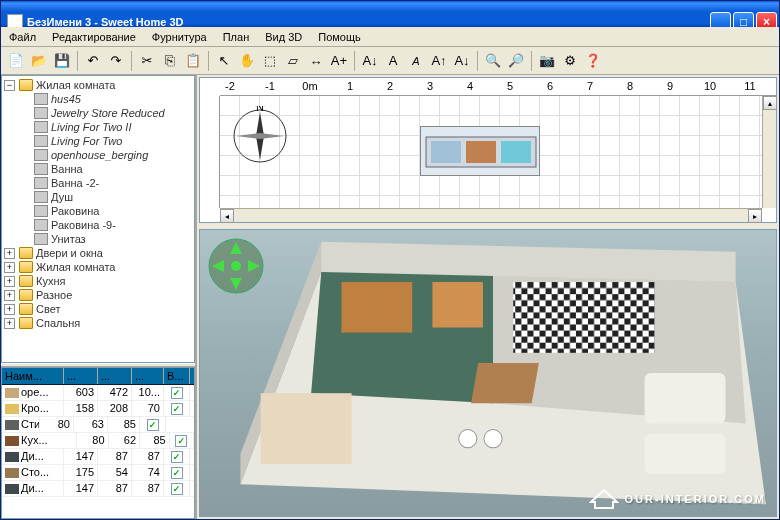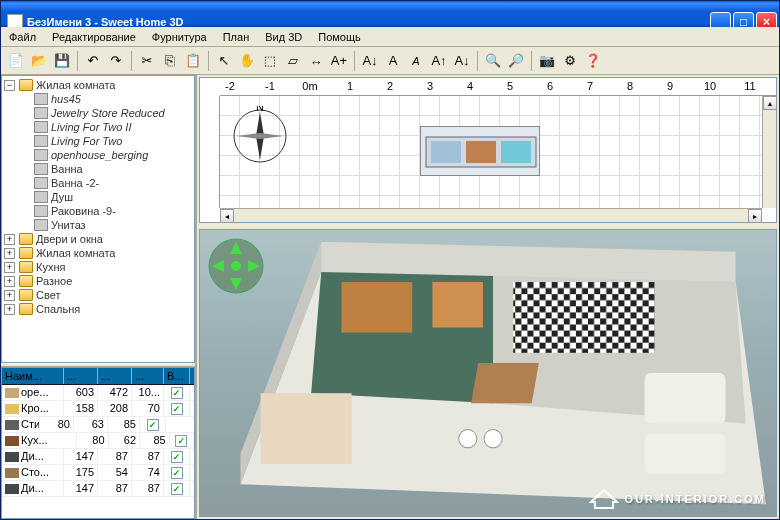--- a/index.html
+++ b/index.html
@@ -160,20 +160,25 @@
               <span class="tree-label norm">Ванна -2-</span>
             </div>
             <div class="tree-node">
               <span class="tree-indent" style="width:30px"></span>
               <span class="tree-icon item-icon"></span>
               <span class="tree-label norm">Душ</span>
             </div>
             <div class="tree-node">
               <span class="tree-indent" style="width:30px"></span>
               <span class="tree-icon item-icon"></span>
+              <span class="tree-label norm">Раковина</span>
+            </div>
+            <div class="tree-node">
+              <span class="tree-indent" style="width:30px"></span>
+              <span class="tree-icon item-icon"></span>
               <span class="tree-label norm">Раковина -9-</span>
             </div>
             <div class="tree-node">
               <span class="tree-indent" style="width:30px"></span>
               <span class="tree-icon item-icon"></span>
               <span class="tree-label norm">Унитаз</span>
             </div>
           </div>
         <div id="tree-cats">
             <div class="tree-node">

